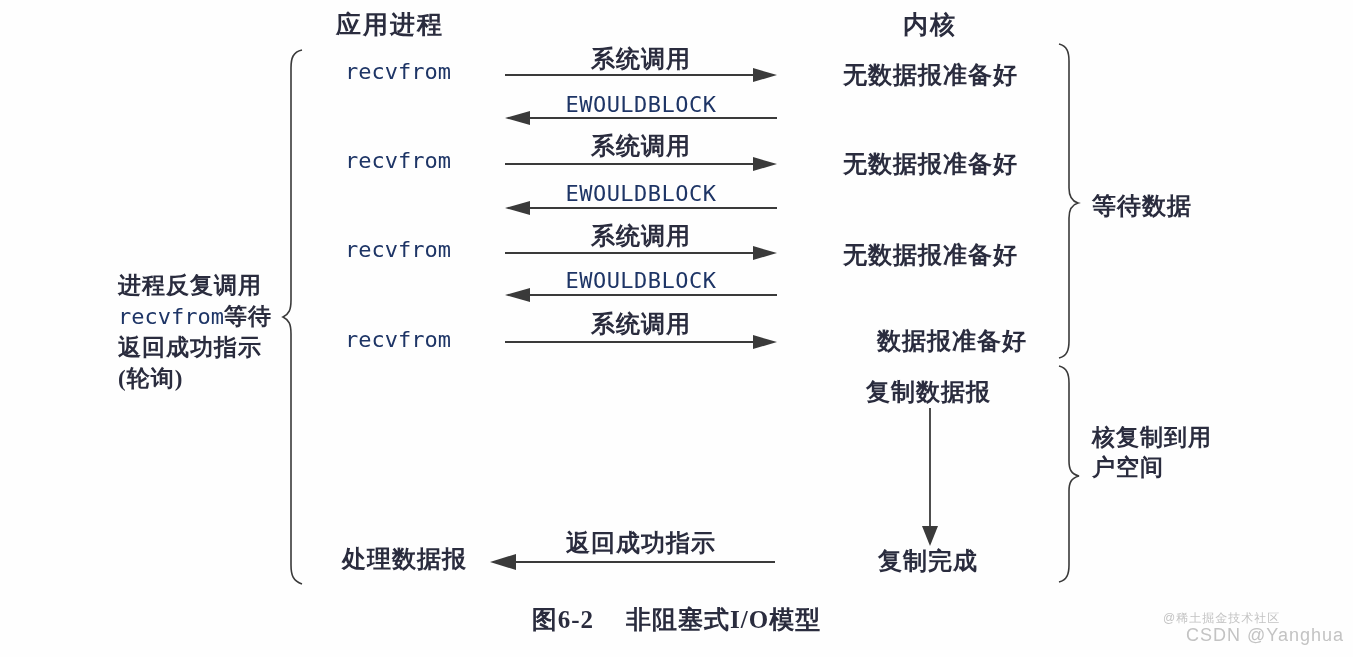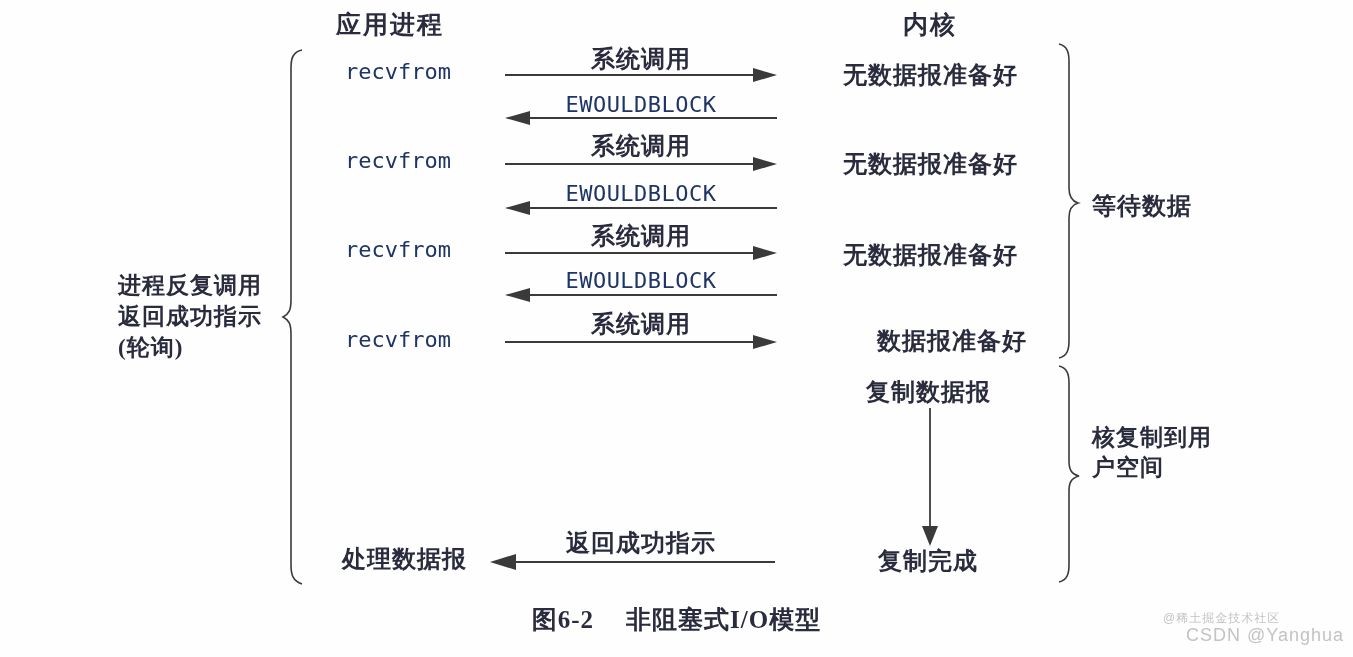--- a/index.html
+++ b/index.html
@@ -129,20 +129,21 @@
       <line x1="516" y1="562" x2="775" y2="562"></line>
         <polygon points="516,554 490,562 516,570"></polygon>
     </g>
   </svg>
 
   <div class="txt header" style="left:336px; top:8px;">应用进程</div>
   <div class="txt header" style="left:903px; top:8px;">内核</div>
 
   <div class="txt note-block" style="left:118px; top:270px;">
     <div>进程反复调用</div>
+    <div><span class="code code-inline">recvfrom</span><span>等待</span></div>
     <div>返回成功指示</div>
     <div>(轮询)</div>
   </div>
 
   <div class="txt code recvfrom" style="left:345px; top:59px;">recvfrom</div>
   <div class="txt code recvfrom" style="left:345px; top:148px;">recvfrom</div>
   <div class="txt code recvfrom" style="left:345px; top:237px;">recvfrom</div>
   <div class="txt code recvfrom" style="left:345px; top:327px;">recvfrom</div>
 
   <div class="txt cn arrow-label" style="top:43px;">系统调用</div>

